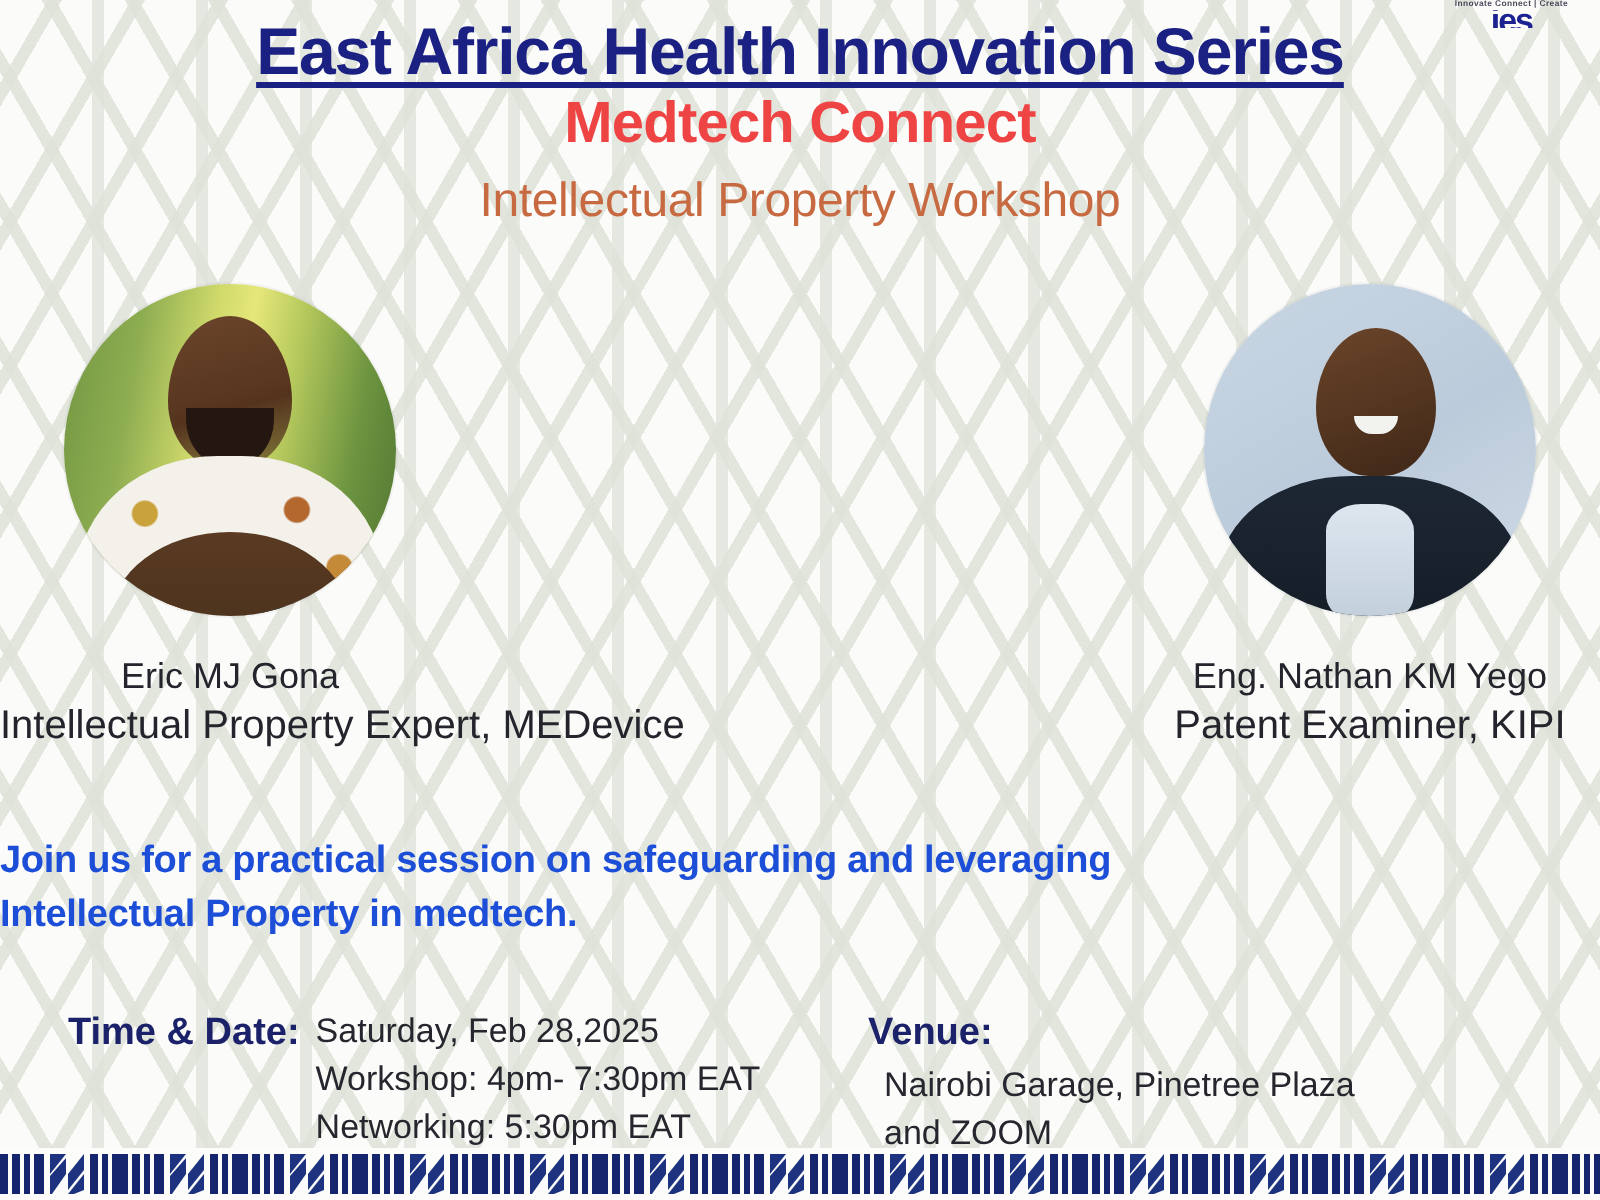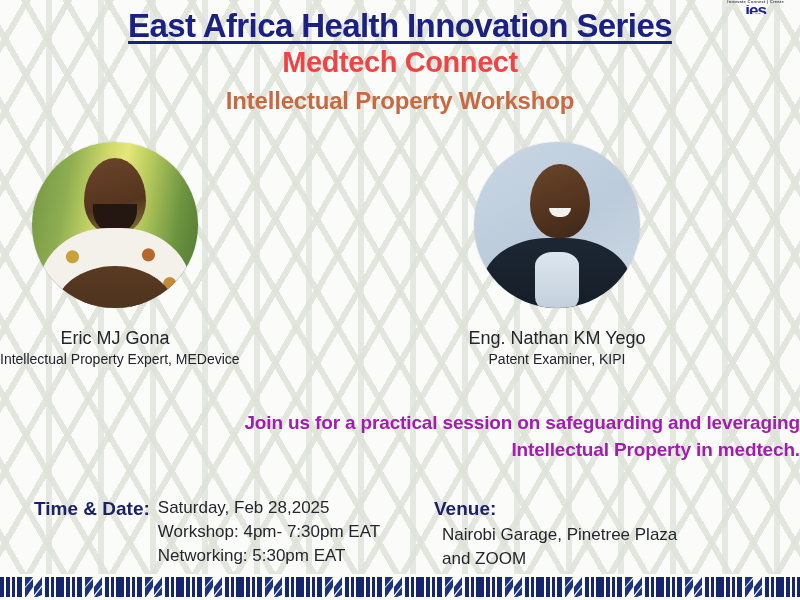--- a/index.html
+++ b/index.html
@@ -103,31 +103,31 @@
     margin-top: 3px;
     font-size: 29px;
     font-weight: bold;
     color: #ef4444;
     letter-spacing: -0.4px;
     line-height: 1.1;
   }
   .title-third {
     margin-top: 9px;
     font-size: 24px;
-    font-weight: bold;
+    font-weight: normal;
     color: #c76a42;
     letter-spacing: -0.2px;
     line-height: 1.1;
   }
 
   
   .speakers {
     margin-top: 27px;
     display: flex;
-    justify-content: flex-start;
+    justify-content: space-between;
     gap: 212px;
   }
   .speaker {
     width: 230px;
     text-align: center;
   }
   .avatar {
     width: 166px;
     height: 166px;
     border-radius: 50%;
@@ -237,33 +237,33 @@
   }
 
   .speaker-name {
     margin-top: 18px;
     font-size: 18px;
     color: #23242c;
     line-height: 1.35;
     white-space: nowrap;
   }
   .speaker-role {
-    font-size: 14px;
+    font-size: 20px;
     color: #23242c;
     line-height: 1.35;
     white-space: nowrap;
   }
 
   
   .pitch {
     margin-top: 40px;
-    text-align: right;
+    text-align: left;
     font-size: 19px;
     font-weight: bold;
-    color: #a21caf;
+    color: #1d4ed8;
     line-height: 1.45;
     letter-spacing: -0.15px;
   }
 
   
   .details {
     margin-top: 32px;
     display: flex;
     padding: 0 32px 0 34px;
   }

